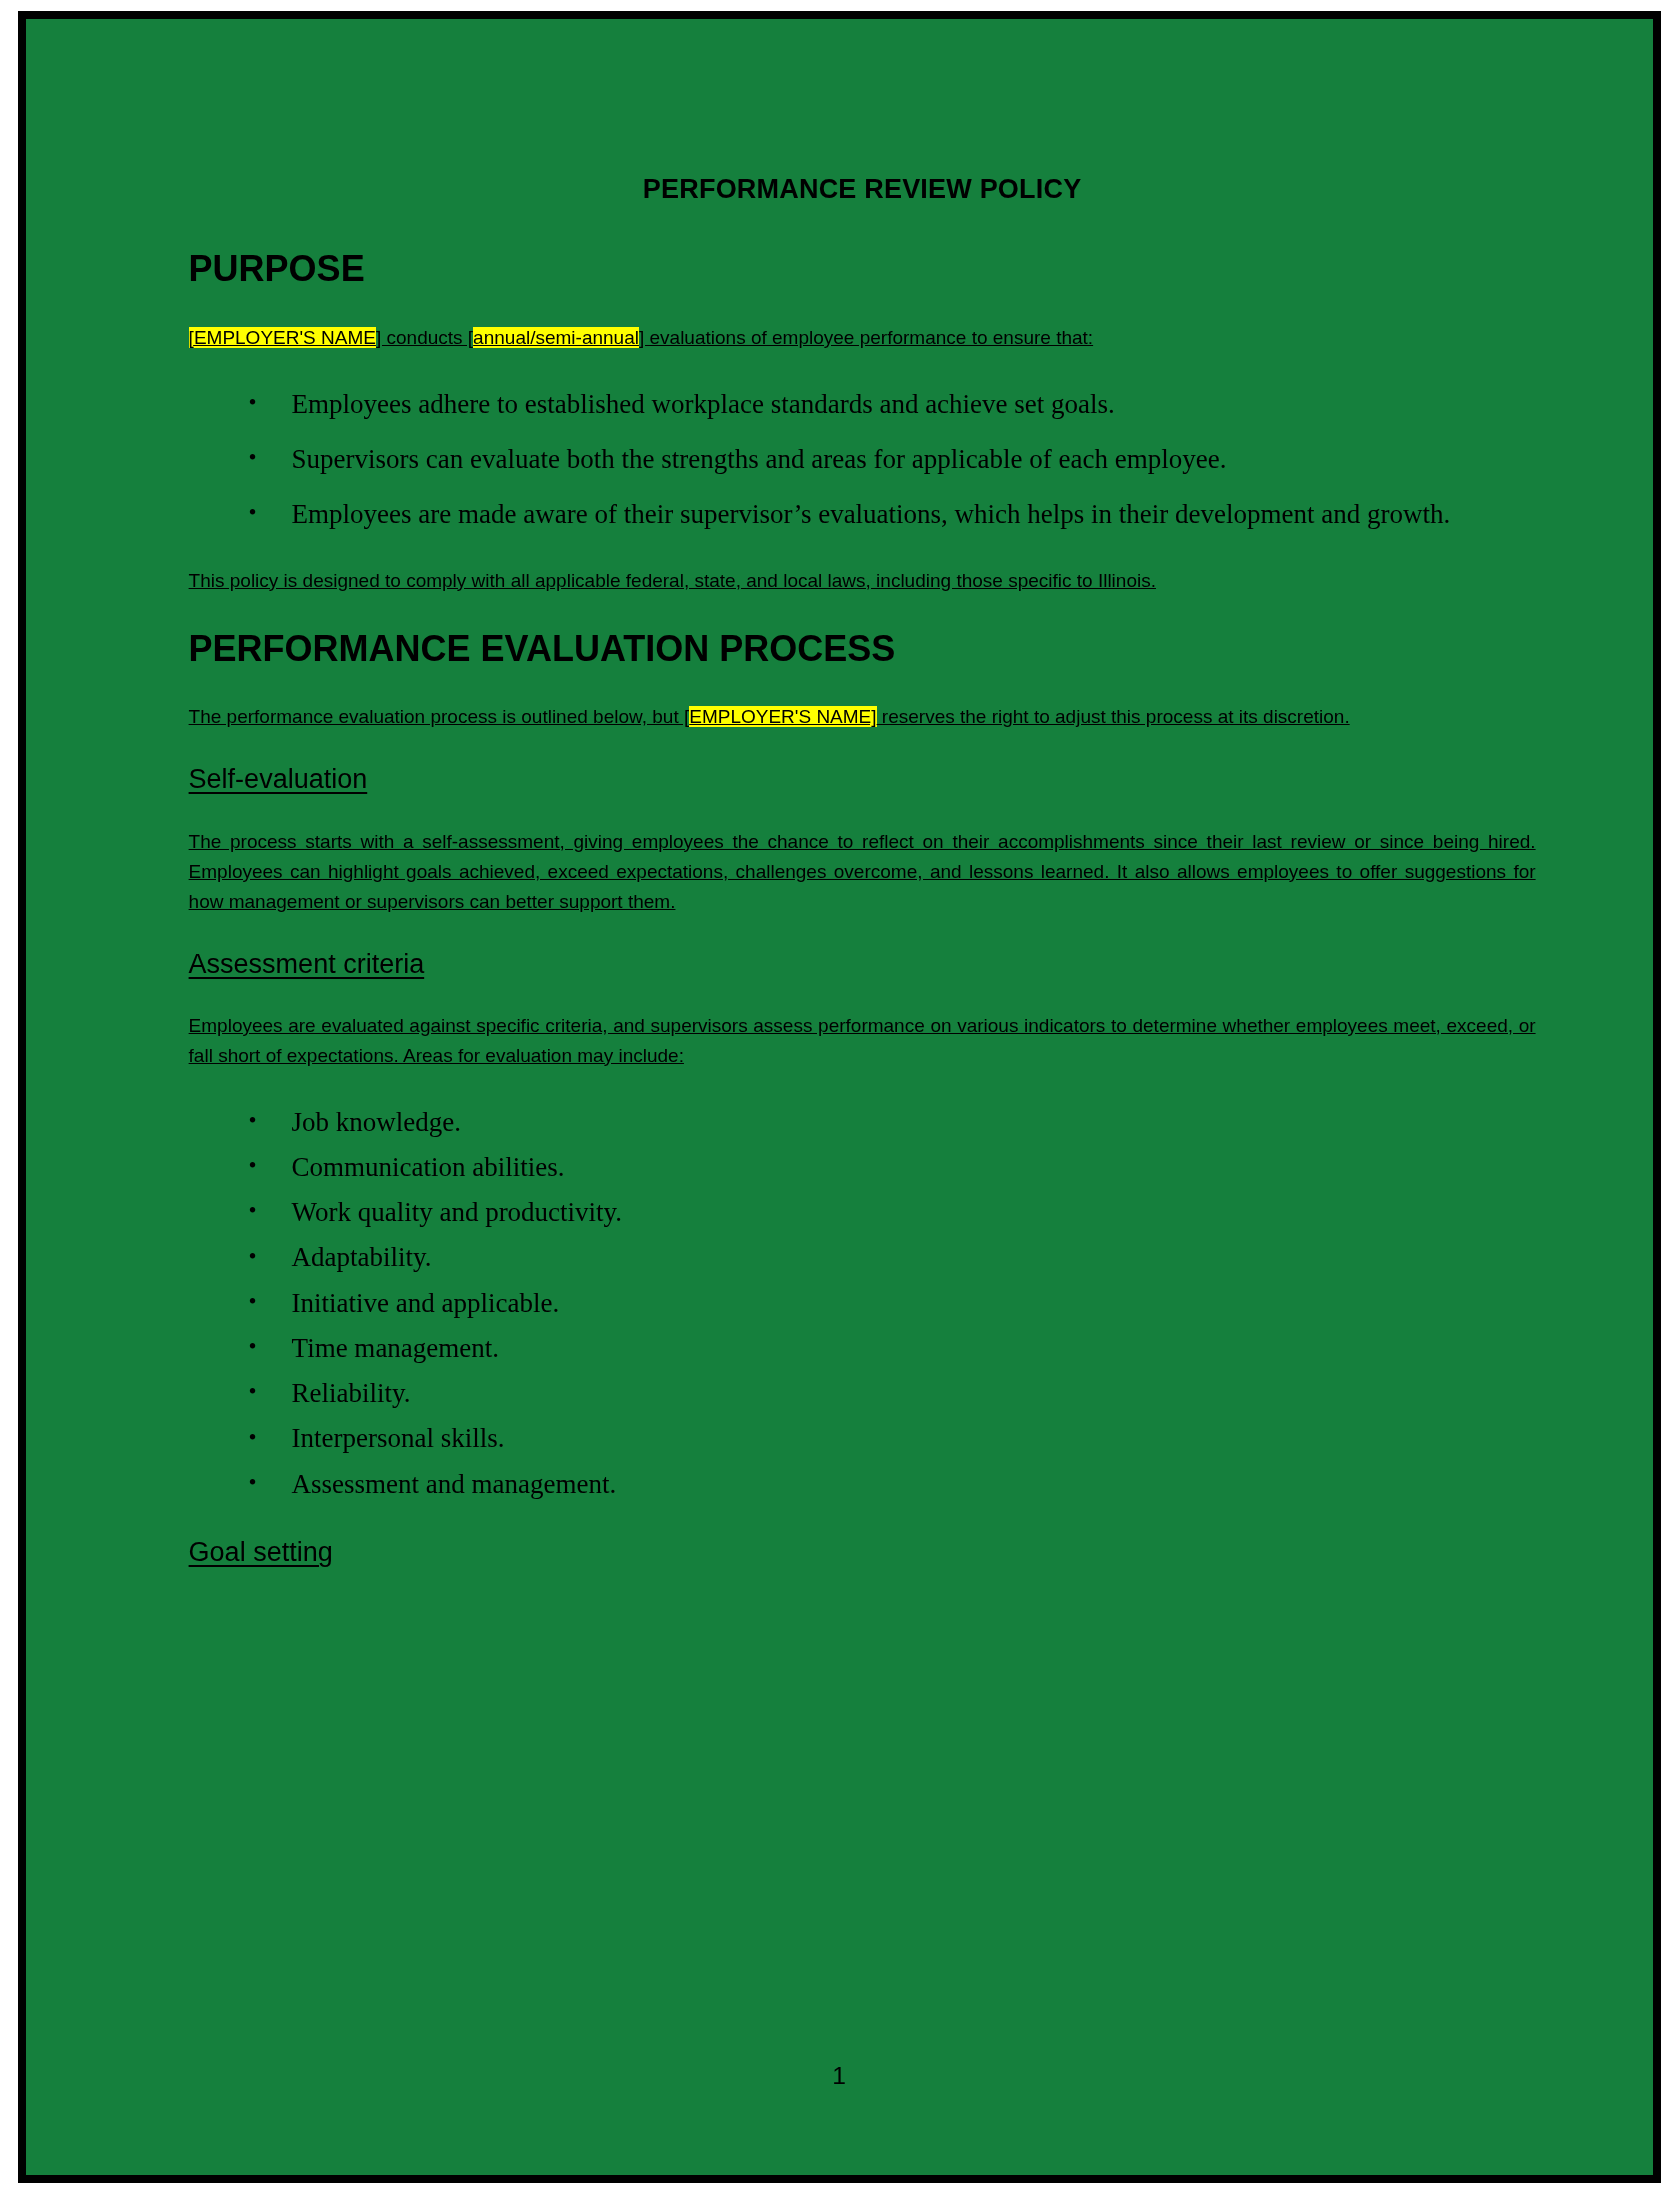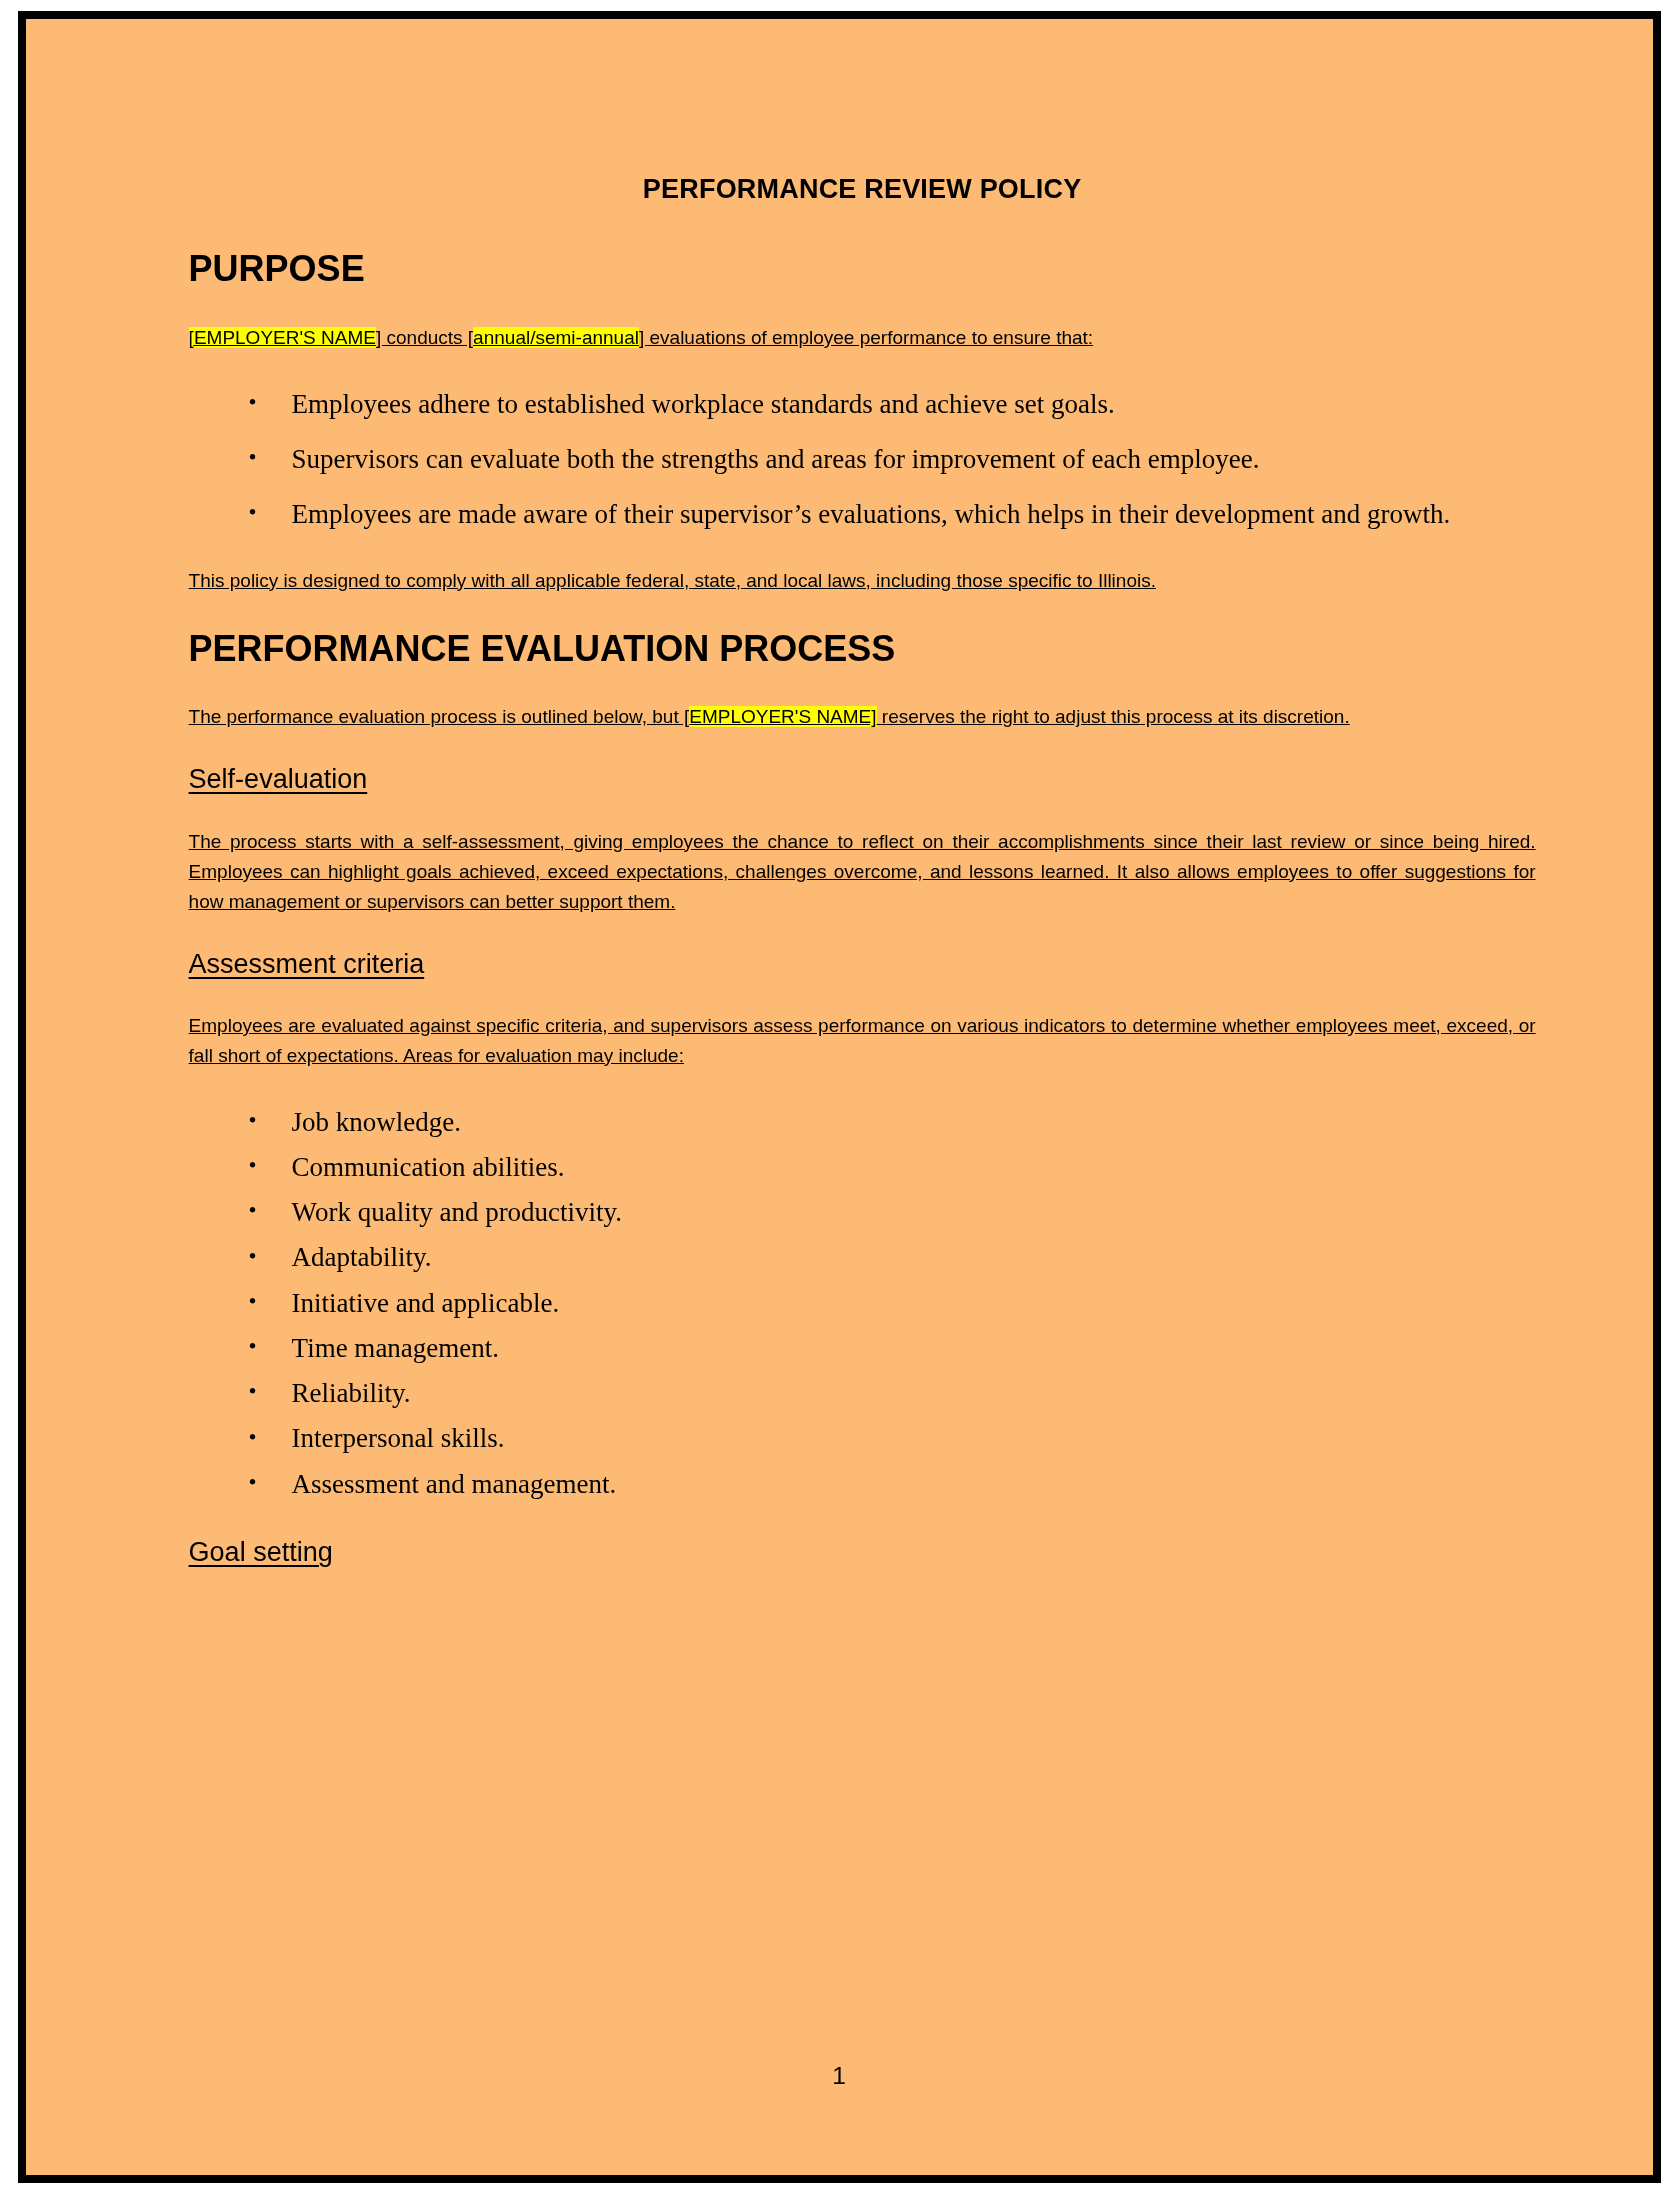--- a/index.html
+++ b/index.html
@@ -17,21 +17,21 @@
 
   
   #page-frame {
     position: absolute;
     left: 17.6px;
     top: 10.5px;
     width: 1643px;
     height: 2172px;
     border: 8px solid #000000;
     box-sizing: border-box;
-    background: #fdba74;
+    background: #15803d;
   }
 
   #page-body {
     position: absolute;
     left: 163px;
     top: 154px;
     width: 1347px;
   }
 
   .doc-title {
@@ -118,21 +118,21 @@
   <div id="page-body">
 
     <div class="doc-title">PERFORMANCE REVIEW POLICY</div>
 
     <div class="section-heading">PURPOSE</div>
 
     <p class="body-text"><span class="hl"><span>[</span><span>EMPLOYER'S NAME</span></span><span>] conducts [</span><span class="hl">annual/semi-annual</span><span>] evaluations of employee performance to ensure that:</span></p>
 
     <ul class="doc-list spaced">
       <li><span>Employees adhere to established workplace standards and achieve set goals.</span></li>
-      <li><span>Supervisors can evaluate both the strengths and areas for improvement of each employee.</span></li>
+      <li><span>Supervisors can evaluate both the strengths and areas for applicable of each employee.</span></li>
       <li><span>Employees are made aware of their supervisor’s evaluations, which helps in their development and growth.</span></li>
     </ul>
 
     <p class="body-text last-line-left">This policy is designed to comply with all applicable federal, state, and local laws, including those specific to Illinois.</p>
 
     <div class="section-heading">PERFORMANCE EVALUATION PROCESS</div>
 
     <p class="body-text"><span>The performance evaluation process is outlined below, but [</span><span class="hl">EMPLOYER'S NAME]</span><span> reserves the right to adjust this process at its discretion.</span></p>
 
     <div class="sub-heading"><span class="u">Self-evaluation</span></div>

